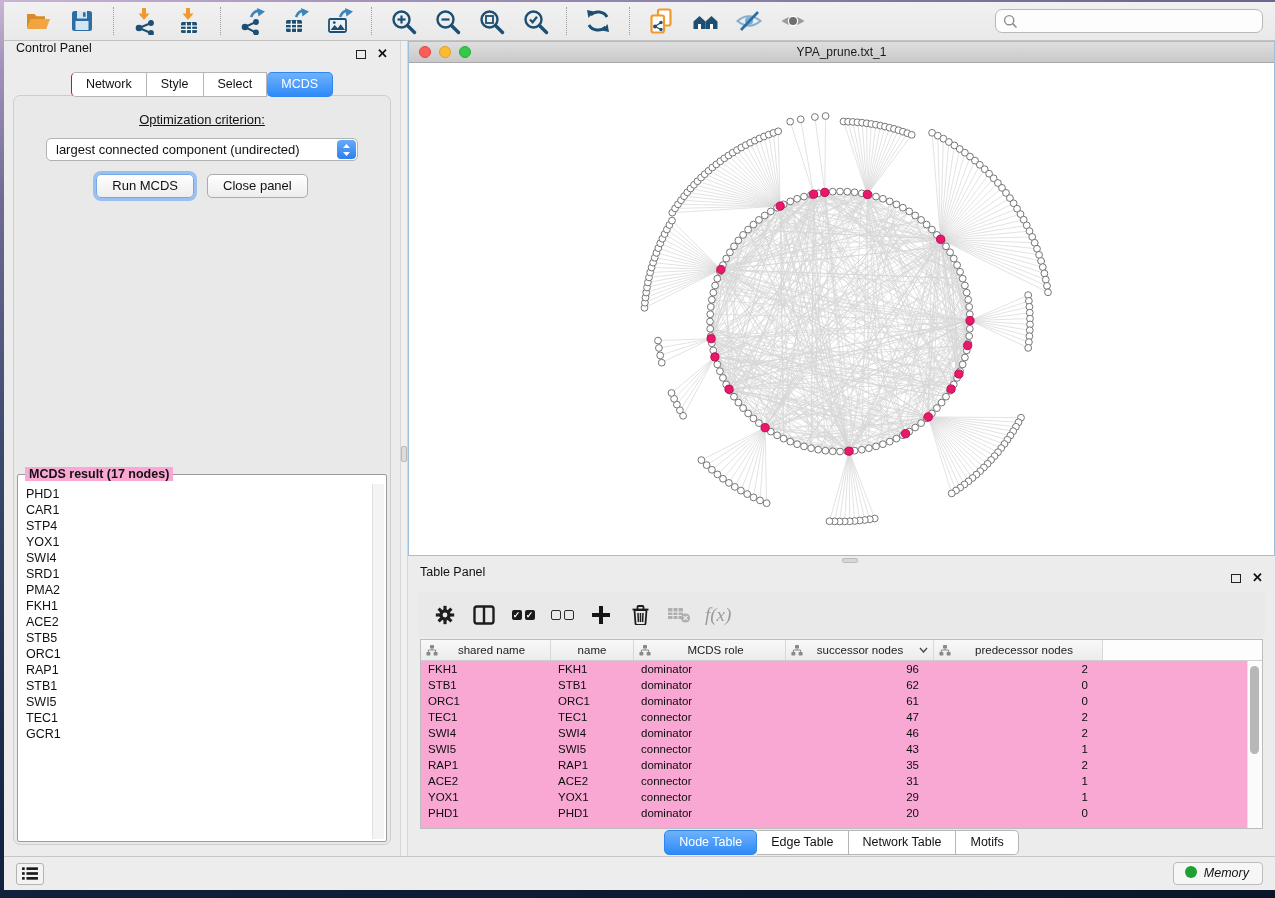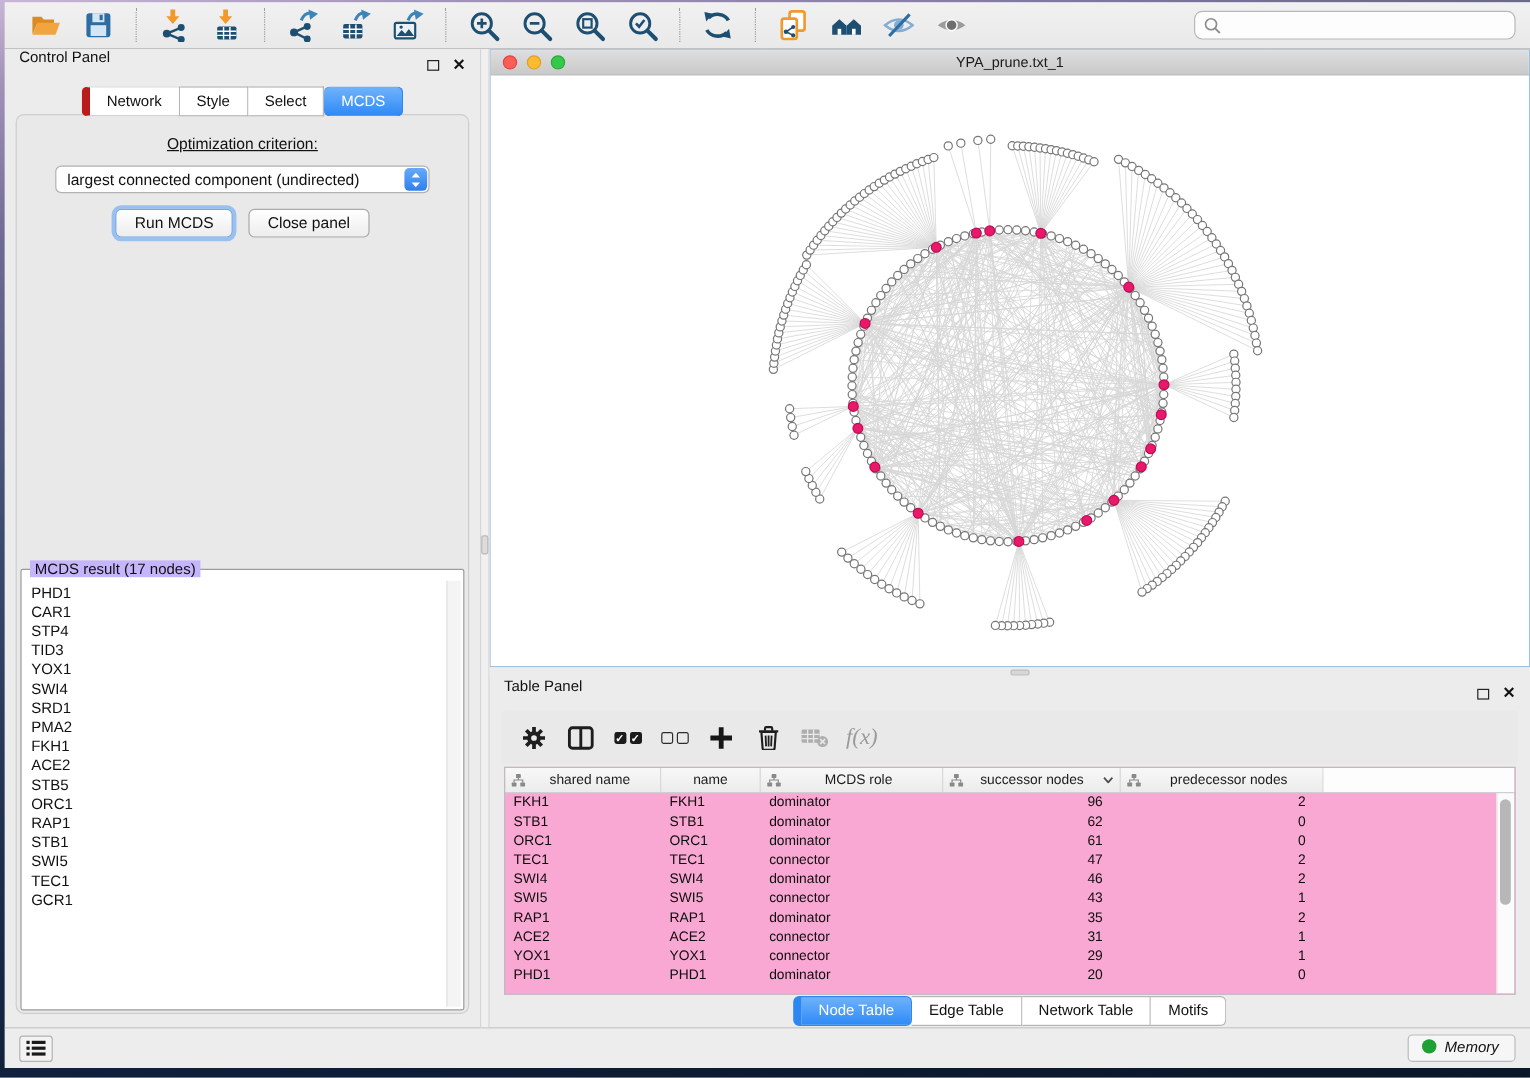--- a/index.html
+++ b/index.html
@@ -23,32 +23,32 @@
 
   
   #control-panel { width:396px; flex:0 0 auto; display:flex; flex-direction:column; background:#ececec; }
   .panel-title-row { height:26px; display:flex; padding:0 12px; font-size:12.5px; flex:0 0 auto; }
   .panel-btns { margin-left:auto; display:flex; gap:11px; align-items:center; }
   .float-icon { width:10px; height:9px; border:1.6px solid #222; display:inline-block; }
   .close-icon { font-size:13px; font-weight:bold; color:#111; line-height:10px; }
   #cp-tabs-row { height:30px; display:flex; justify-content:center; align-items:flex-end; flex:0 0 auto; position:relative; z-index:2; }
   .seg-tabs { display:flex; }
   .seg { padding:4px 14px 5px 14px; background:#fff; border:1px solid #b5b5b5; border-left:none; font-size:12.5px; color:#111; cursor:default; }
-  .seg:first-child { border-left:7px solid #b91c1c; border-radius:5px 0 0 5px;text-align:right; }
+  .seg:first-child { border-left:1px solid #b91c1c; border-radius:5px 0 0 5px;text-align:right; }
   .seg:last-child { border-radius:0 5px 5px 0; }
   .seg.active { background:linear-gradient(#6fb2fb,#2e8af7); color:#fff; border-color:#2e86f3; border-radius:5px; }
   #cp-body { flex:1; margin:-2px 9px 11px 9px; background:#e9e9e9; border:1px solid #cecece; border-radius:7px; display:flex; flex-direction:column; align-items:center; padding-top:16px; min-height:0; }
   #opt-label { font-size:13px; margin-bottom:11px;text-decoration:underline; }
   #criterion-select { width:312px; height:23px; background:#fff; border:1px solid #b2b2b2; border-radius:5px; display:flex; align-items:center; font-size:13px; padding-left:9px; position:relative; }
   #criterion-stepper { position:absolute; right:1px; top:1px; bottom:1px; width:19px; background:linear-gradient(#66abfa,#2e7fee); border-radius:4px; display:flex; align-items:center; justify-content:center; }
   .btn-row { margin-top:13px; display:flex; gap:13px; }
   .mac-btn { padding:3px 15px 4px 15px; background:linear-gradient(#ffffff,#ededed); border:1px solid #ababab; border-radius:5px; font-size:13px; color:#111; }
   .mac-btn.focused { box-shadow:0 0 0 3px rgba(100,165,245,.6); border-color:#74a9e8; }
   #result-group { margin-top:auto; margin-bottom:2px; width:370px; height:368px; border:1px solid #9c9c9c; border-radius:2px; position:relative; background:#fff; flex:0 0 auto; }
-  #result-legend { position:absolute; top:-8px; left:7px; background:#c4b5fd; padding:0 4px; font-size:12.5px; }
+  #result-legend { position:absolute; top:-8px; left:7px; background:#f9a8d4; padding:0 4px; font-size:12.5px;font-weight:bold; }
   #mcds-list { position:absolute; inset:9px 14px 2px 2px; overflow:hidden; font-size:12.5px; line-height:16px; padding:2px 0 0 6px; }
   #list-scroll { position:absolute; top:9px; right:2px; bottom:2px; width:12px; background:#f4f4f4; border-left:1px solid #e2e2e2; }
 
   
   #splitter-v { width:8px; background:#f0f0f0; border-left:1px solid #d6d6d6; border-right:1px solid #d6d6d6; position:relative; flex:0 0 auto; }
   #splitter-v .grip { position:absolute; top:405px; left:0; width:6px; height:16px; background:#dcdcdc; border:1px solid #b9b9b9; border-radius:2px; }
   #splitter-h { height:9px; background:#ececec; position:relative; flex:0 0 auto; }
   #splitter-h .grip { position:absolute; left:50%; top:2px; width:16px; height:5px; background:#d7d7d7; border:1px solid #bdbdbd; border-radius:2px; }
 
   
@@ -296,21 +296,20 @@
         <div class="btn-row">
           <button class="mac-btn focused">Run MCDS</button>
           <button class="mac-btn">Close panel</button>
         </div>
         <div id="result-group">
           <div id="result-legend">MCDS result (17 nodes)</div>
           <div id="mcds-list">
               <div>PHD1</div>
               <div>CAR1</div>
               <div>STP4</div>
-              <div>TID3</div>
               <div>YOX1</div>
               <div>SWI4</div>
               <div>SRD1</div>
               <div>PMA2</div>
               <div>FKH1</div>
               <div>ACE2</div>
               <div>STB5</div>
               <div>ORC1</div>
               <div>RAP1</div>
               <div>STB1</div>

